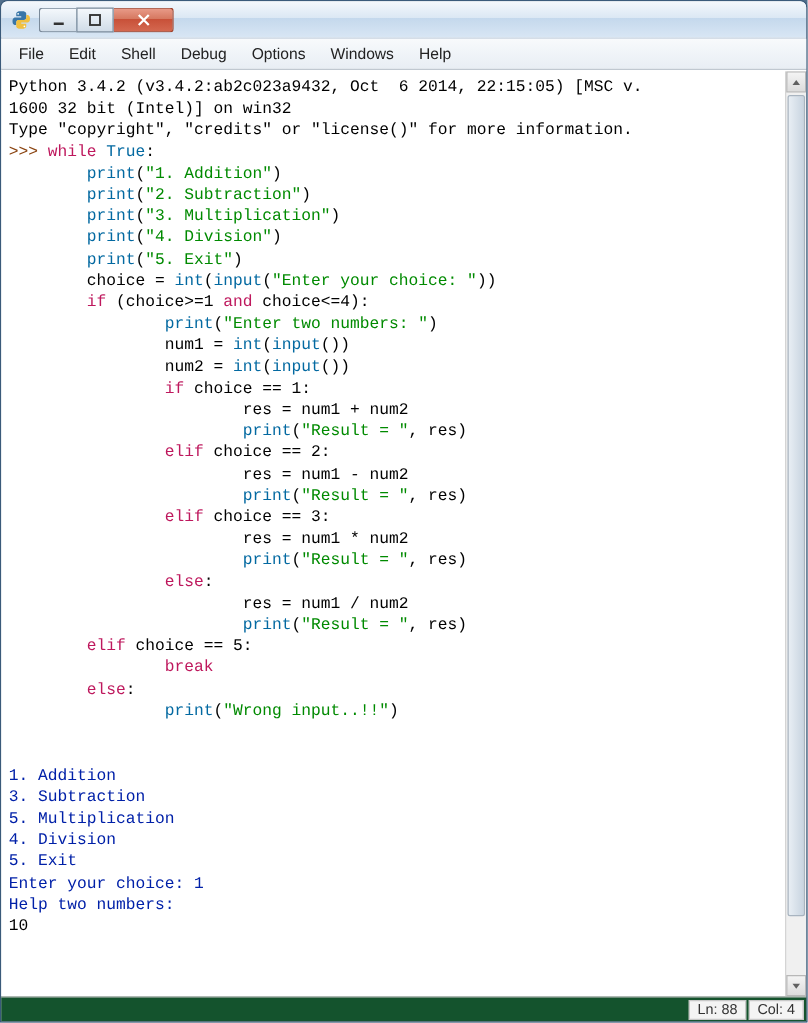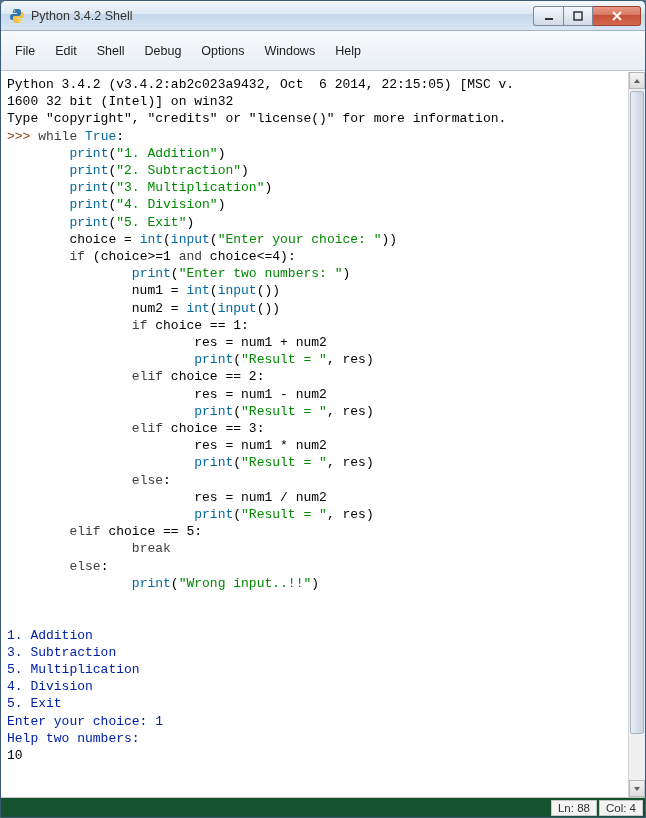--- a/index.html
+++ b/index.html
@@ -65,21 +65,21 @@
   .win-btn.close {
     width: 48px;
     border-radius: 0 3px 3px 0;
     border-left: none;
     background: linear-gradient(to bottom, #e89a88 0%, #d67860 45%, #c85038 46%, #d46850 100%);
     color: #fff;
     border-color: #a04028;
   }
   .win-btn svg { pointer-events:none; }
   .menubar {
-    height: 40px;
+    height: 25px;
     background: linear-gradient(to bottom, #f8fafc, #e8eef4);
     border-bottom: 1px solid #c0c8d0;
     display: flex;
     align-items: center;
     padding: 0 4px;
     font-size: 12.5px;
     color: #222;
   }
   .menu-item {
     padding: 3px 10px;
@@ -143,41 +143,40 @@
     font-size: 11.5px;
     color: #333;
   }
   .status-cell {
     border: 1px solid #c8c8c8;
     padding: 1px 6px;
     margin-left: 2px;
     background: #f4f4f4;
   }
   
-  .c-kw { color: #404040; }
+  .c-kw { color: #be185d; }
   .c-bl { color: #0369a1; }
   .c-str { color: #008a00; }
   .c-prompt { color: #8b4513; }
   .c-out { color: #0020a8; text-align: right; }
 </style>
 </head>
 <body>
 
 <div class="window">
 
   <div class="titlebar">
     <div class="app-icon">
       <svg width="16" height="16" viewBox="0 0 16 16">
         <path d="M7 1 C4 1 4 3 4 3 L4 5 L8 5 L8 6 L3 6 C3 6 1 6 1 9 C1 12 3 12 3 12 L4 12 L4 10 C4 10 4 8 6 8 L10 8 C10 8 12 8 12 6 L12 3 C12 3 12 1 9 1 Z" fill="#3876a8"></path>
         <path d="M9 15 C12 15 12 13 12 13 L12 11 L8 11 L8 10 L13 10 C13 10 15 10 15 7 C15 4 13 4 13 4 L12 4 L12 6 C12 6 12 8 10 8 L6 8 C6 8 4 8 4 10 L4 13 C4 13 4 15 7 15 Z" fill="#f0c040"></path>
         <circle cx="5.5" cy="3" r="0.7" fill="#fff"></circle>
         <circle cx="10.5" cy="13" r="0.7" fill="#fff"></circle>
       </svg>
     </div>
-    <div class="title">Python 3.4.2 Shell</div>
     <div class="win-buttons">
       <div class="win-btn min">
         <svg width="10" height="10">
             <rect x="1" y="7" width="8" height="2" fill="#333"></rect>
           </svg>
       </div>
       <div class="win-btn max">
         <svg width="10" height="10">
             <rect x="1" y="1" width="8" height="8" fill="none" stroke="#333" stroke-width="1.5"></rect>
           </svg>

